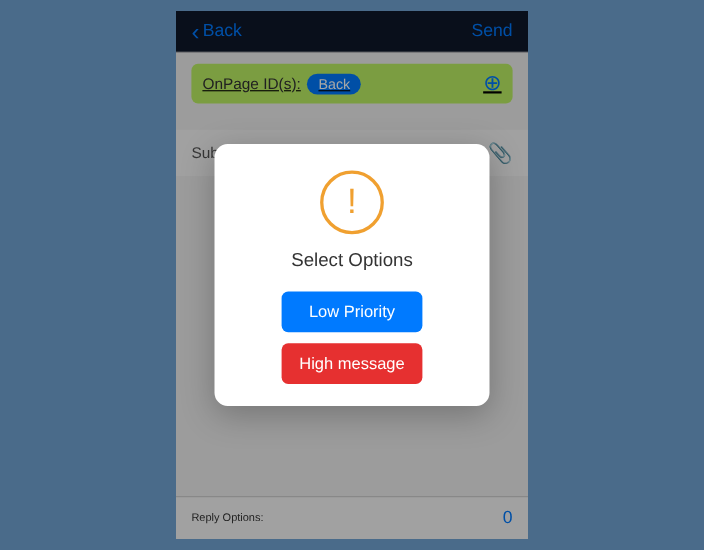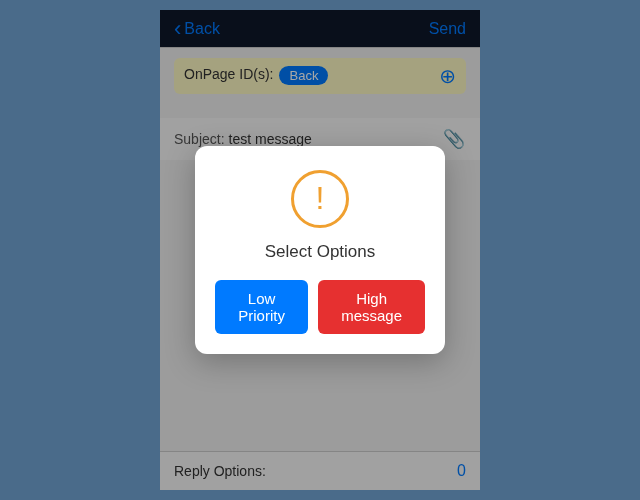--- a/index.html
+++ b/index.html
@@ -91,25 +91,26 @@
     }
 
     
     .content {
       background: #f0f0f0;
       padding: 10px 14px;
     }
 
     .field-row {
       display: flex;
-      align-items: flex-start;
-      background: #fef9c3;
+      align-items: center;
+      background: #bef264;
       padding: 8px 10px;
       margin-bottom: 8px;
       border-radius: 6px;
+      text-decoration: underline;
     }
 
     .field-label {
       font-size: 14px;
       color: #333;
       margin-right: 6px;
     }
 
     .field-value-tag {
       background: #007aff;
@@ -196,20 +197,21 @@
       font-size: 17px;
       color: #333;
       font-weight: 400;
       margin-bottom: 18px;
       text-align: center;
     }
 
     .modal-buttons {
       display: flex;
       gap: 10px;
+      flex-direction: column;
     }
 
     .btn-low {
       background: #007aff;
       color: white;
       border: none;
       border-radius: 6px;
       padding: 10px 16px;
       font-size: 15px;
       font-weight: 400;
@@ -234,21 +236,21 @@
       left: 0;
       right: 0;
       background: #f8f8f8;
       border-top: 1px solid #ccc;
       padding: 10px 14px;
       display: flex;
       align-items: center;
     }
 
     .reply-label {
-      font-size: 14px;
+      font-size: 10px;
       color: #333;
       text-align: center;
     }
 
     .reply-value {
       margin-left: auto;
       color: #007aff;
       font-size: 16px;
     }
 

